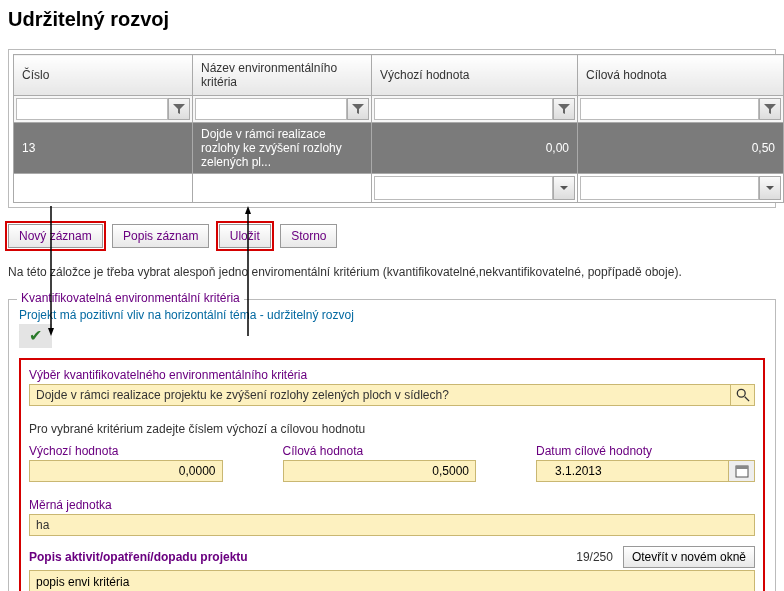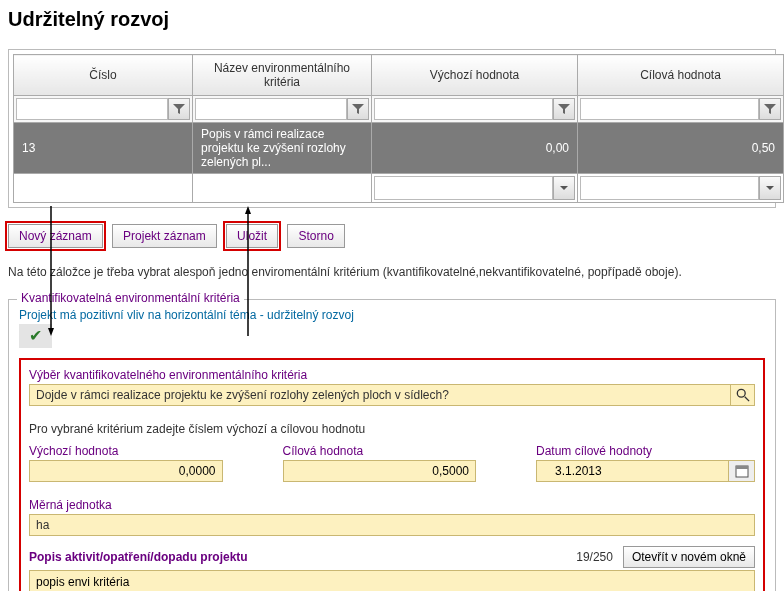--- a/index.html
+++ b/index.html
@@ -1,20 +1,20 @@
 <!DOCTYPE html>
 <html><head>
 <meta charset="utf-8">
 <style>
   * { box-sizing: border-box; margin: 0; padding: 0; }
   body { font-family: Arial, sans-serif; font-size: 12px; background: #fff; color: #333; padding: 8px; }
   h1 { color: #000000; font-size: 20px; font-weight: bold; margin-bottom: 18px; }
   .panel { border: 1px solid #bbb; padding: 4px; margin-bottom: 16px; }
   .grid-table { width: 100%; border-collapse: collapse; }
-  .grid-table th { background: linear-gradient(#ffffff, #e6e6e6); border: 1px solid #aaa; padding: 6px 8px; text-align: center; font-weight: normal; color: #333; font-size: 12px; }
+  .grid-table th { background: linear-gradient(#ffffff, #e6e6e6); border: 1px solid #aaa; padding: 6px 8px; text-align: left; font-weight: normal; color: #333; font-size: 12px; }
   .filter-row td { border: 1px solid #aaa; padding: 2px; background: #f7f7f7; }
   .filter-cell { display: flex; }
   .filter-input { flex: 1; border: 1px solid #bbb; height: 22px; padding: 0 4px; font-size: 11px; background: #fff; }
   .filter-btn { width: 22px; height: 22px; border: 1px solid #aaa; background: linear-gradient(#f5f5f5,#ddd); cursor: pointer; display: inline-flex; align-items: center; justify-content: center; }
   .filter-btn svg { width: 12px; height: 12px; fill: #666; }
   .data-row td { background: #7b7b7b; color: #fff; padding: 4px 8px; border: 1px solid #aaa; }
   .sum-row td { border: 1px solid #aaa; padding: 2px; background: #fff; }
   .sum-cell { display: flex; }
   .sum-input { flex: 1; border: 1px solid #bbb; height: 24px; background: #fff; }
   .dd-btn { width: 22px; height: 24px; border: 1px solid #aaa; background: linear-gradient(#fafafa,#ddd); cursor: pointer; display: inline-flex; align-items: center; justify-content: center; }
@@ -112,21 +112,21 @@
           <span class="filter-btn">
                   <svg viewBox="0 0 12 12">
                     <path d="M0 1 L12 1 L7 6 L7 11 L5 10 L5 6 Z"></path>
                   </svg>
                 </span>
         </div>
             </td>
       </tr>
       <tr class="data-row">
         <td>13</td>
-        <td>Popis v rámci realizace projektu ke zvýšení rozlohy zelených pl...</td>
+        <td>Dojde v rámci realizace rozlohy ke zvýšení rozlohy zelených pl...</td>
         <td class="td-right">0,00</td>
         <td class="td-right">0,50</td>
       </tr>
       <tr class="sum-row">
         <td></td>
         <td></td>
         <td>
               <div class="sum-cell">
           <input class="sum-input" style="">
           <span class="dd-btn">
@@ -146,21 +146,21 @@
                 </span>
         </div>
             </td>
       </tr>
     </tbody>
   </table>
 </div>
 
 <div class="btn-bar">
   <button class="btn hl">Nový záznam</button>
-  <button class="btn">Projekt záznam</button>
+  <button class="btn">Popis záznam</button>
   <button class="btn hl">Uložit</button>
   <button class="btn">Storno</button>
 </div>
 
 <p class="info">Na této záložce je třeba vybrat alespoň jedno enviromentální kritérium (kvantifikovatelné,nekvantifikovatelné, popřípadě oboje).</p>
 
 <div class="fieldset">
   <span class="fieldset-legend">Kvantifikovatelná environmentální kritéria</span>
   <div class="subtitle">Projekt má pozitivní vliv na horizontální téma - udržitelný rozvoj</div>
   <div class="checkmark-box">✔</div>

